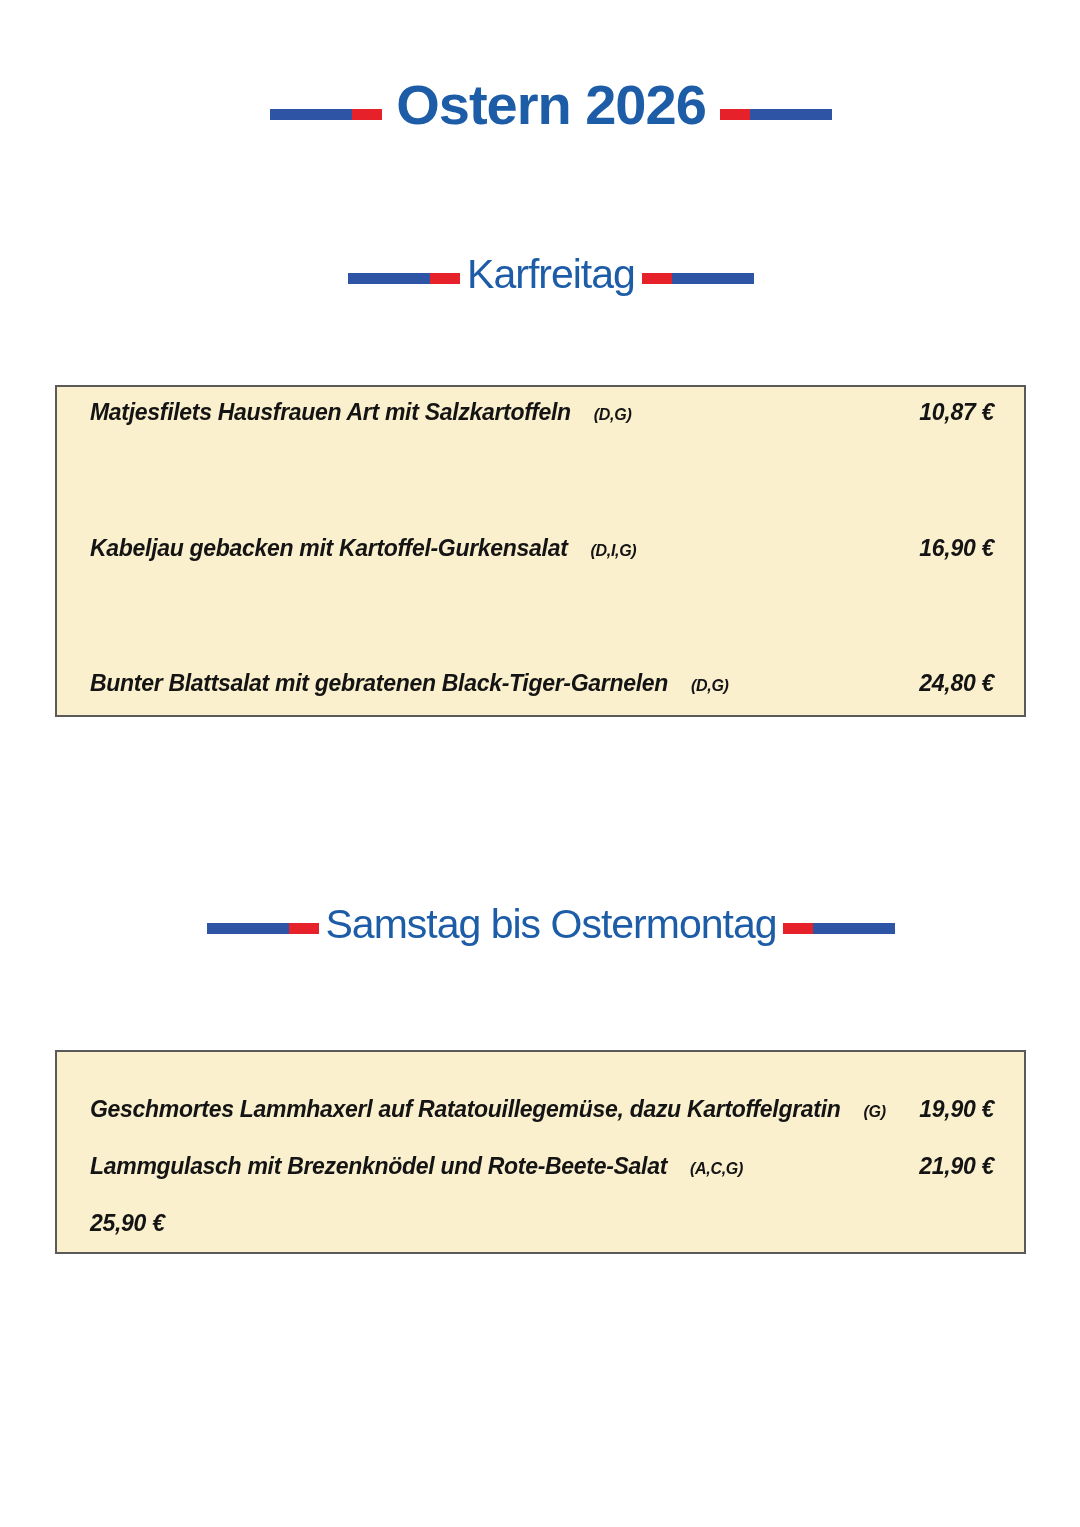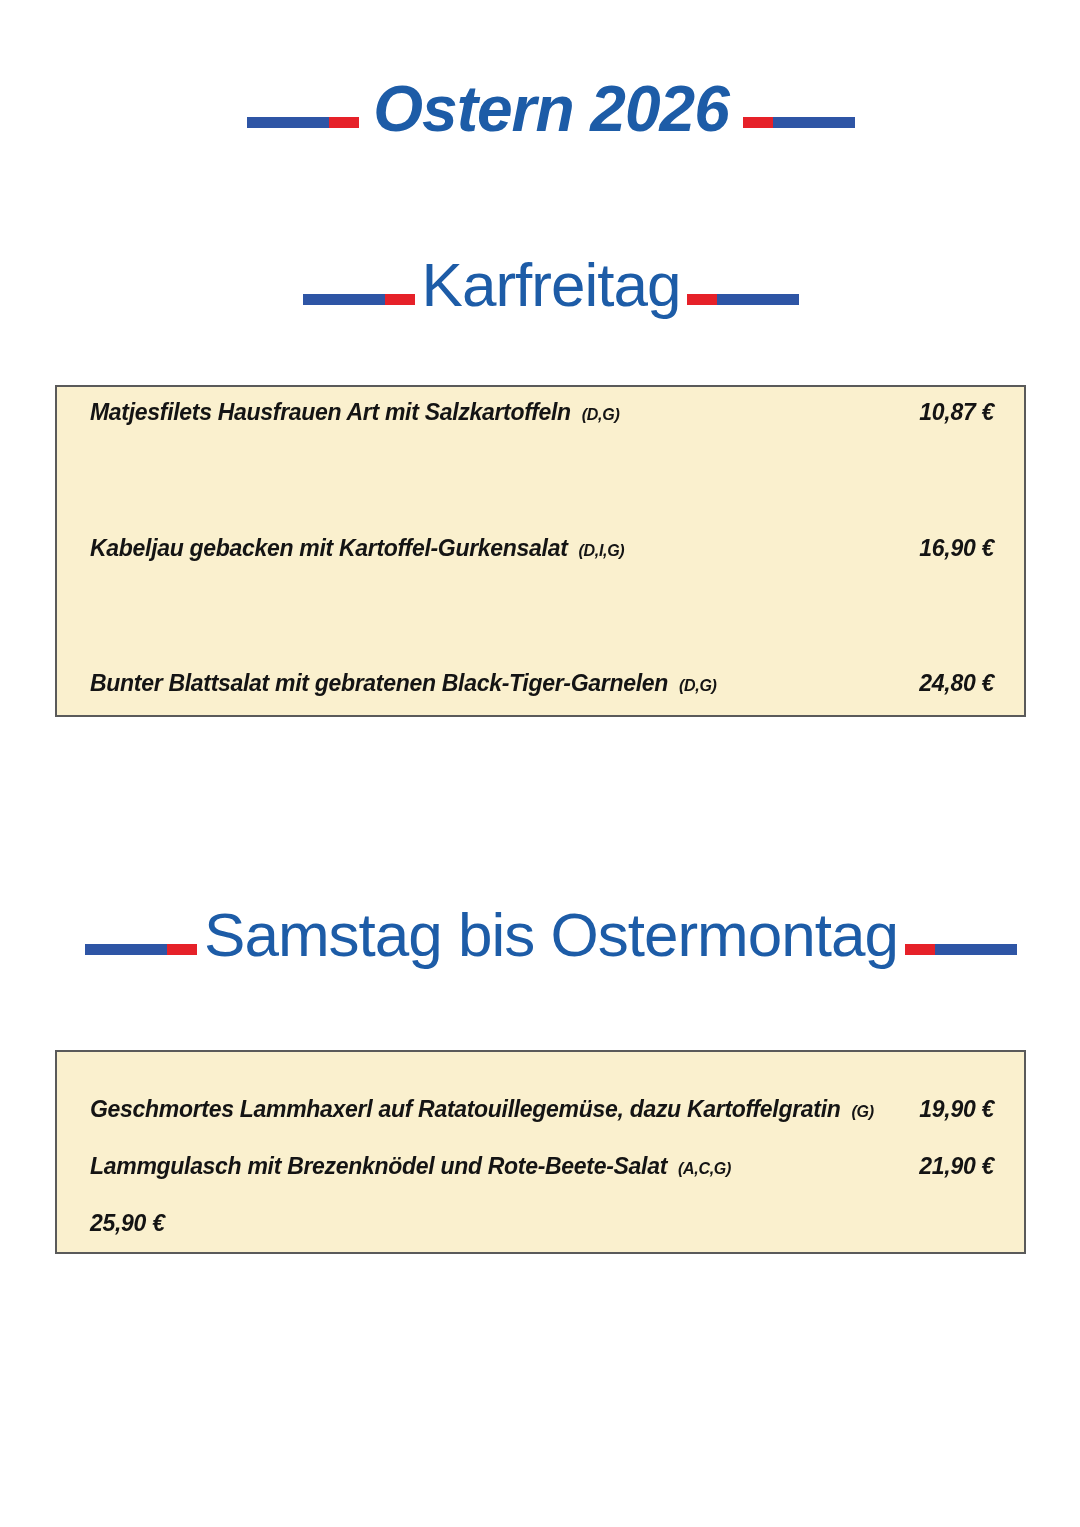--- a/index.html
+++ b/index.html
@@ -24,29 +24,29 @@
     display:flex;justify-content:center;align-items:flex-end;
   }
   .rule{display:flex;}
   .seg{display:inline-block;height:11px;}
   .seg.blue{width:82px;background:var(--bar-blue);}
   .seg.red{width:30px;background:var(--bar-red);}
   .title-row .rule{margin-bottom:13px;}
   .section-row .rule{margin-bottom:11px;}
   .doc-title{
     margin:0;padding:0 14px;
-    font-size:64px;line-height:1;
-    font-weight:bold;font-style:italic;
+    font-size:56px;line-height:1;
+    font-weight:bold;
     letter-spacing:-1px;
     color:var(--heading-blue);
     white-space:nowrap;
   }
   .section-title{
     margin:0;padding:0 7px;
-    font-size:62px;line-height:1;
+    font-size:41px;line-height:1;
     font-weight:normal;
     letter-spacing:-1px;
     color:var(--heading-blue);
     white-space:nowrap;
   }
   
   .menu-box{
     position:absolute;left:55px;width:971px;
     box-sizing:border-box;
     background:var(--box-bg);
@@ -57,21 +57,21 @@
   .box-ostern{top:1050px;height:204px;padding:44px 30px 15px 33px;}
   .menu-row{
     display:flex;justify-content:space-between;align-items:baseline;gap:20px;
   }
   .dish{
     font-size:23px;font-weight:bold;font-style:italic;
     letter-spacing:-0.3px;color:var(--ink);
   }
   .allergens{
     font-size:16px;font-weight:bold;font-style:italic;
-    margin-left:11px;color:var(--ink);
+    margin-left:23px;color:var(--ink);
   }
   .price{
     font-size:23px;font-weight:bold;font-style:italic;
     letter-spacing:-0.3px;color:var(--ink);white-space:nowrap;
   }
 </style>
 </head>
 <body>
 
 <div class="page">

